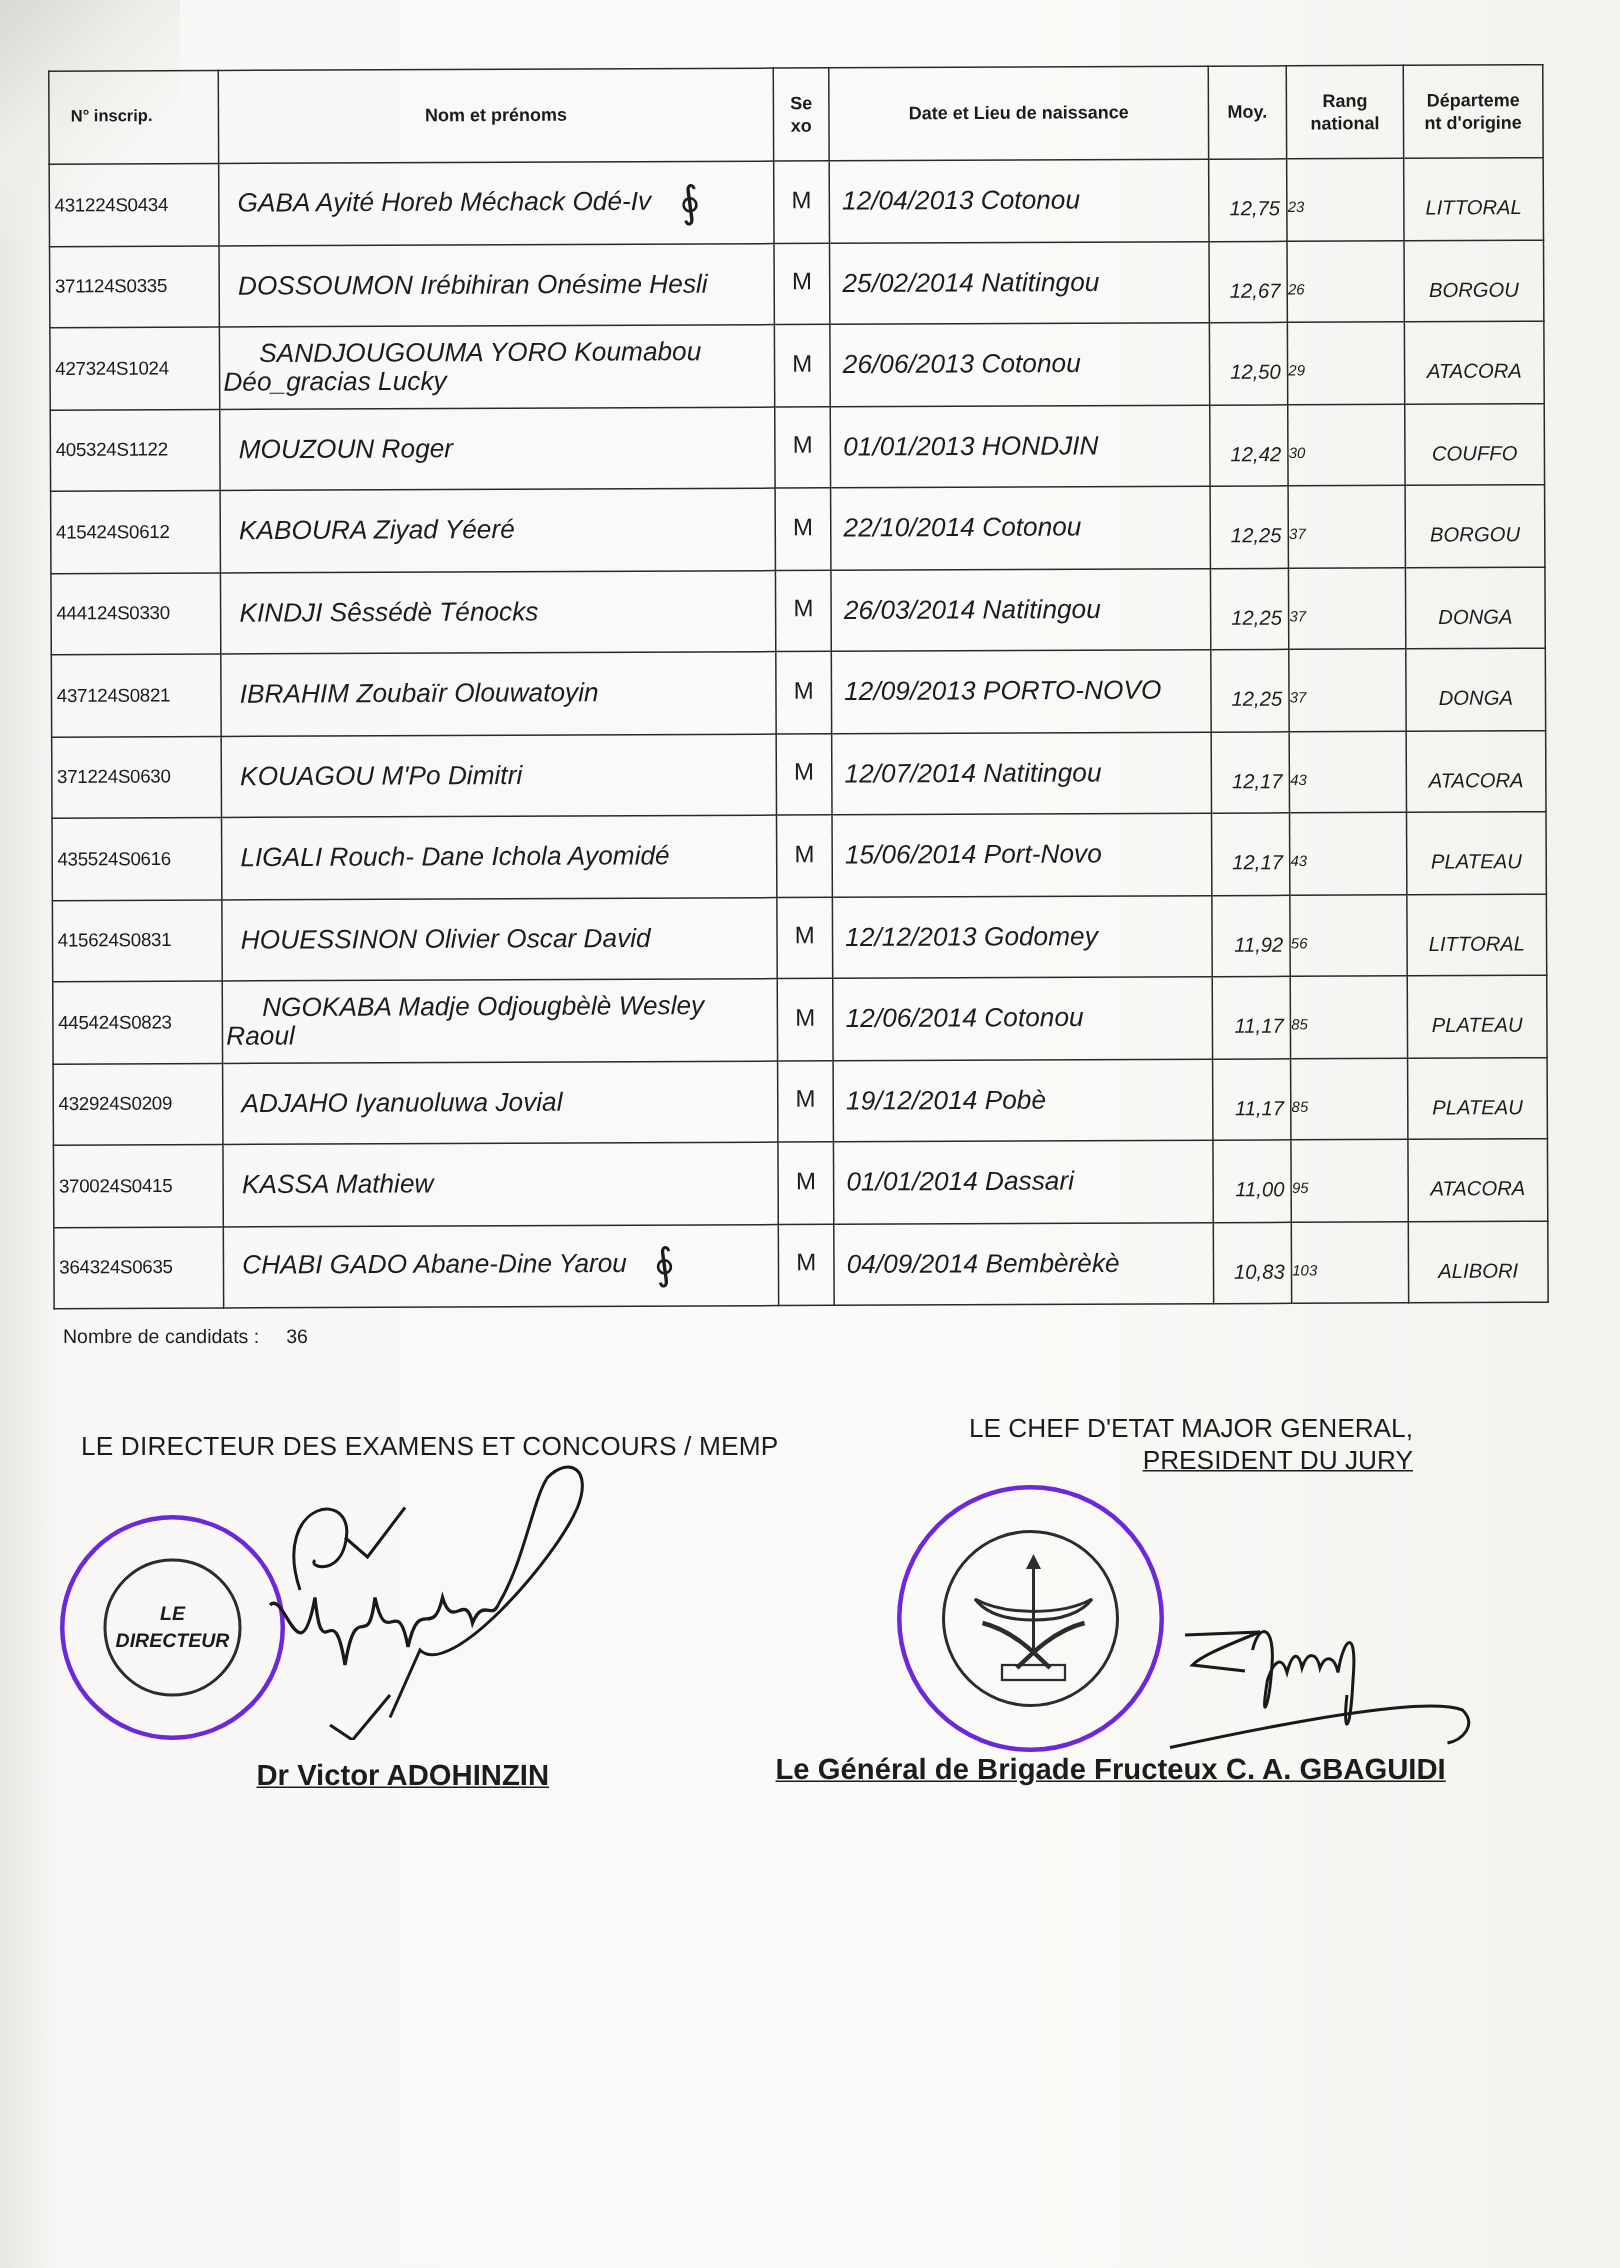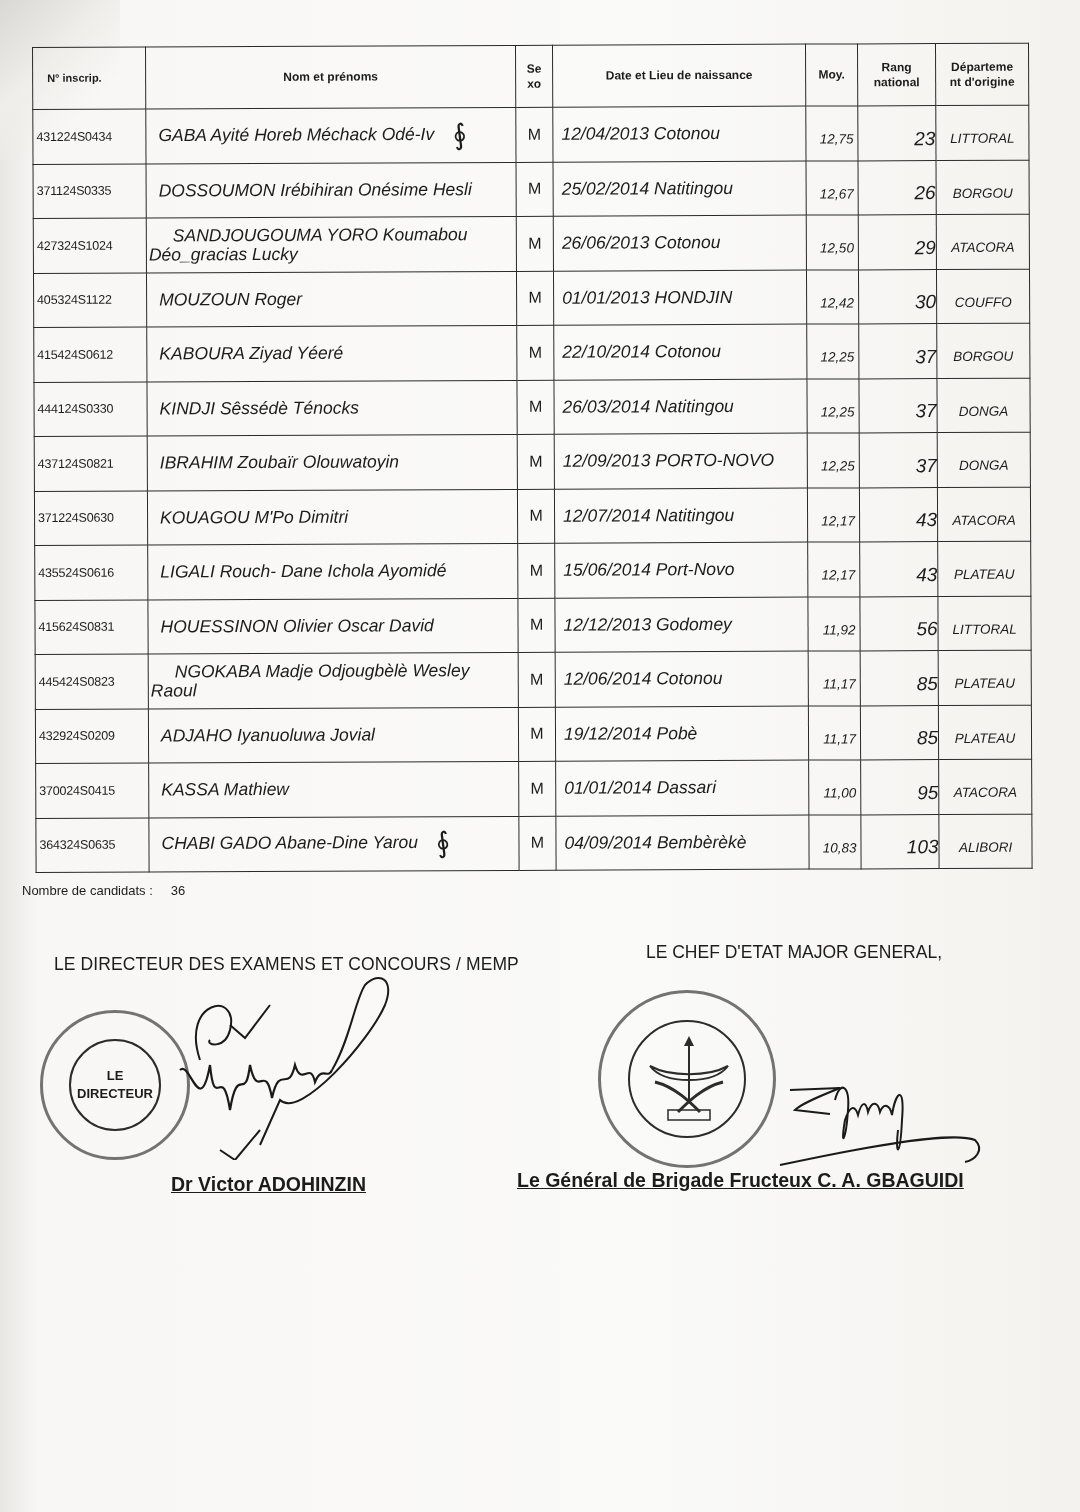--- a/index.html
+++ b/index.html
@@ -16,36 +16,36 @@
   table.results th, table.results td { border: 1.6px solid #2a2a2a; vertical-align: middle; }
   table.results th { font-weight: bold; font-size: 12px; text-align: center; height: 62px; line-height: 15px; }
   table.results td { height: 54.5px; font-style: italic; }
   td.c-id { font-style: normal !important; font-size: 12.5px; text-align: left; padding-left: 3px; letter-spacing: -0.2px; margin-top: 22px; }
   td.c-name { font-size: 17.5px; padding-left: 12px; line-height: 19px; }
   td.c-name.two-line { padding-left: 2px; }
   td.c-name .l1 { display: block; padding-left: 24px; }
   td.c-sex { font-style: normal !important; font-size: 16px; text-align: center; }
   td.c-date { font-size: 17.5px; padding-left: 8px; }
   td.c-moy { font-size: 13.5px; text-align: right; padding-right: 4px; vertical-align: top; padding-top: 12px; }
-  td.c-rang { font-size: 19px; text-align: right; vertical-align: top; padding-top: 12px; }
+  td.c-rang { font-size: 10px; text-align: left; vertical-align: top; padding-top: 12px; }
   td.c-dept { font-size: 13.5px; text-align: center; vertical-align: top; padding-top: 12px; margin-top: 20px; }
 
   .sig-mark { display: inline-block; margin-left: 18px; font-size: 28px; font-style: normal; vertical-align: middle; line-height: 1; transform: rotate(-10deg); }
 
-  .count { position: absolute; left: 22px; top: 883px; font-size: 13px; }
+  .count { position: absolute; left: 42px; top: 883px; font-size: 13px; }
   .count .val { margin-left: 18px; }
 
   .dir-title { position: absolute; left: 54px; top: 954px; font-size: 17.5px; letter-spacing: 0.1px; }
   .dir-name { position: absolute; left: 140px; top: 1173px; font-size: 19.5px; font-weight: bold; text-decoration: underline; margin-left: 31px; }
 
   .chef-title { position: absolute; left: 612px; top: 942px; font-size: 17.5px; text-align: right; width: 330px; line-height: 21px; }
   .chef-title .t2 { display: block; text-decoration: underline; text-decoration-thickness: 1px; }
   .chef-name { position: absolute; left: 517px; top: 1169px; font-size: 19.5px; font-weight: bold; text-decoration: underline; }
 
-  .stamp { position: absolute; border-radius: 50%; border: 3px solid #737373; }
+  .stamp { position: absolute; border-radius: 50%; border: 3px solid #6d28d9; font-style: italic; }
   .stamp-dir { left: 40px; top: 1010px; width: 150px; height: 150px; }
   .stamp-dir .inner { position: absolute; left: 26px; top: 26px; width: 92px; height: 92px; border: 2.5px solid #2c2c2c; border-radius: 50%;
     display: flex; flex-direction: column; align-items: center; justify-content: center; font-size: 13px; font-weight: bold; line-height: 18px; }
 
   .stamp-chef { left: 598px; top: 990px; width: 178px; height: 178px; }
   .stamp-chef .inner { position: absolute; left: 27px; top: 27px; width: 118px; height: 118px; border: 2px solid #2c2c2c; border-radius: 50%; }
 
   .sig-svg { position: absolute; }
 
   .page-num { position: absolute; left: 888px; top: 1487px; font-size: 13px; font-weight: bold; margin-top: 26px; }
@@ -225,20 +225,21 @@
   <path d="M80 55 L 95 68 L 120 35" fill="none" stroke="#1a1a1a" stroke-width="2"></path>
   <path d="M30 100 C 40 90, 50 150, 60 95 C 65 145, 72 90, 80 140 C 88 92, 95 135, 100 95 C 108 132, 115 90, 122 128 C 130 92, 138 125, 145 95 C 152 118, 160 90, 165 112 C 172 95, 178 110, 182 100" fill="none" stroke="#1a1a1a" stroke-width="2.2"></path>
   <path d="M182 100 C 200 70, 205 30, 215 15 C 230 0, 245 10, 235 35 C 220 70, 150 150, 130 130 L 110 175" fill="none" stroke="#1a1a1a" stroke-width="2"></path>
   <path d="M70 180 L 85 190 L 110 160" fill="none" stroke="#1a1a1a" stroke-width="2"></path>
 </svg>
 
 <div class="dir-name">Dr Victor ADOHINZIN</div>
 
 <div class="chef-title">
   <span>LE CHEF D'ETAT MAJOR GENERAL,</span>
+  <span class="t2">PRESIDENT DU JURY</span>
 </div>
 
 <div class="stamp stamp-chef">
   <div class="inner">
     <svg width="118" height="118" viewBox="0 0 118 118">
       <line x1="59" y1="18" x2="59" y2="80" stroke="#2c2c2c" stroke-width="2"></line>
       <path d="M54 24 L59 14 L64 24 Z" fill="#2c2c2c"></path>
       <path d="M20 44 C 40 55, 78 55, 98 44 C 92 52, 80 58, 59 58 C 38 58, 26 52, 20 44 Z" fill="none" stroke="#2c2c2c" stroke-width="2"></path>
       <path d="M25 60 C 45 65, 60 80, 70 90" fill="none" stroke="#2c2c2c" stroke-width="3"></path>
       <path d="M93 60 C 73 65, 58 80, 48 90" fill="none" stroke="#2c2c2c" stroke-width="3"></path>

